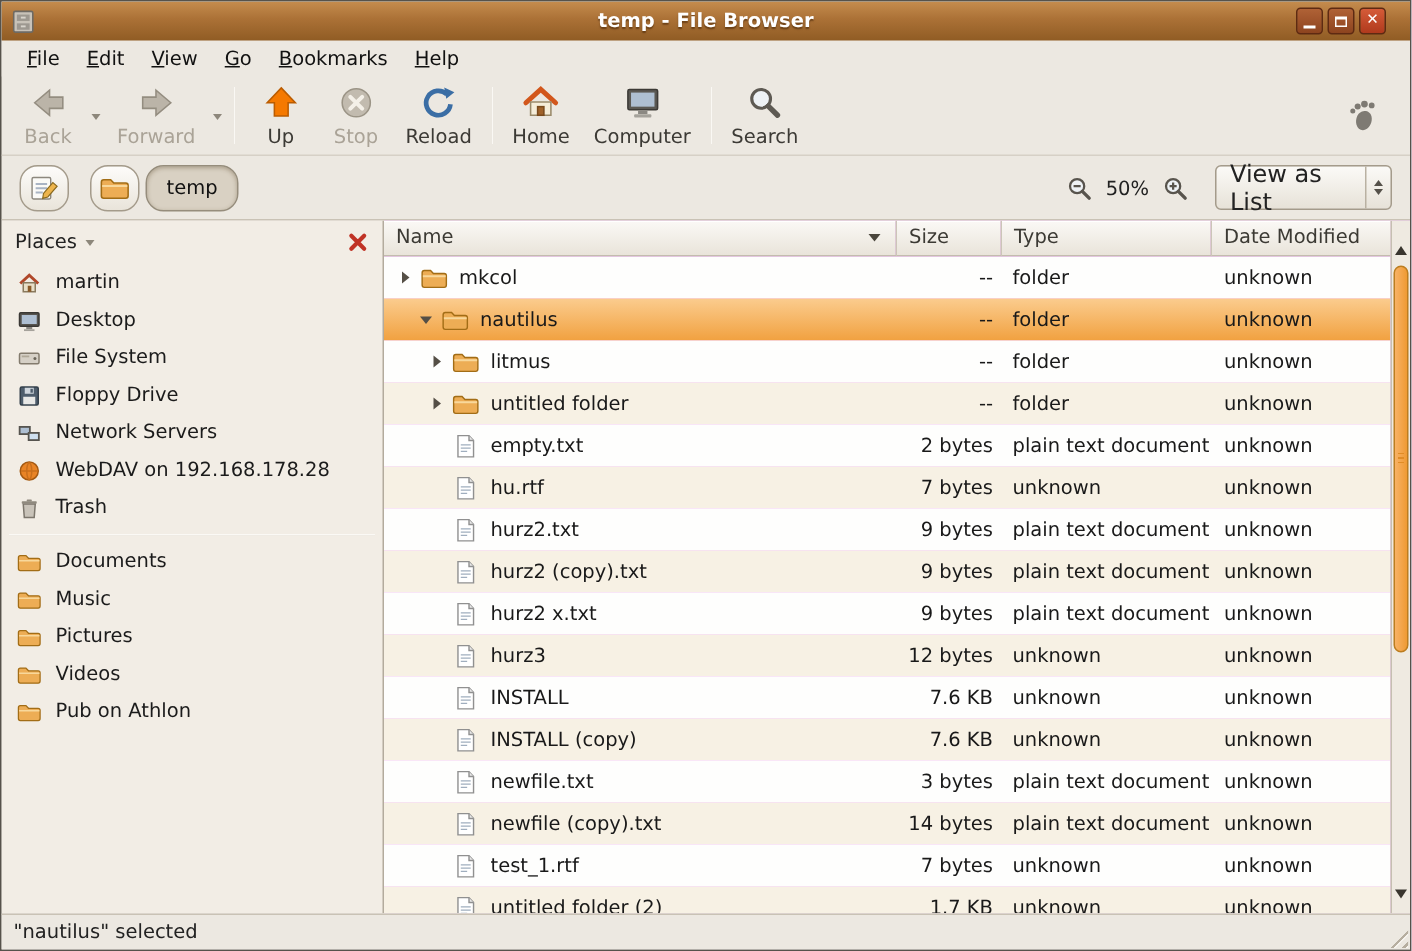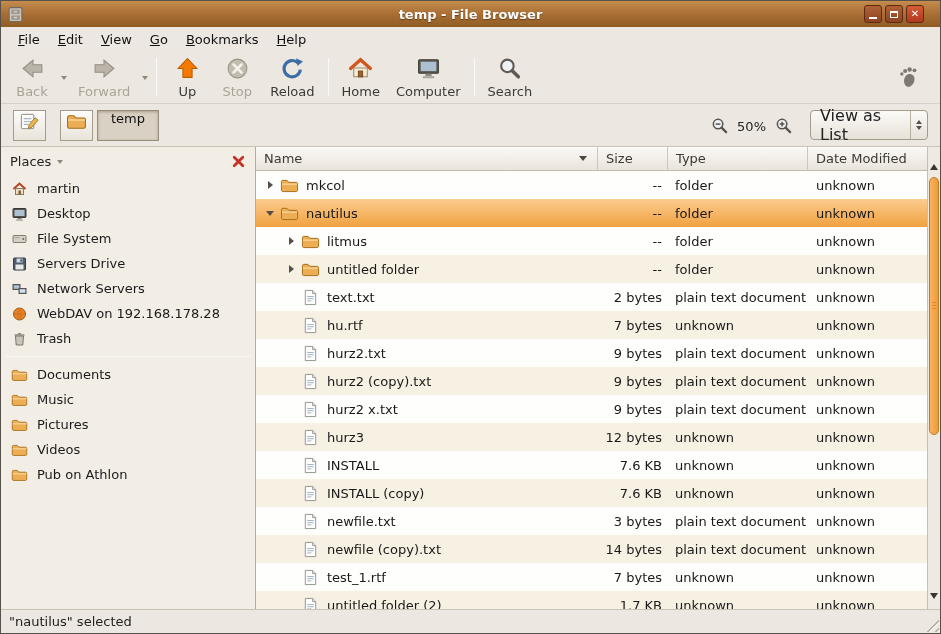--- a/index.html
+++ b/index.html
@@ -34,21 +34,21 @@
   .tb-btn.disabled .tb-label { color:#aaa397; }
   .tb-dd { width:13px; height:48px; display:flex; align-items:flex-end; justify-content:center; padding-bottom:21px; }
   .tri-down { width:0; height:0; border-left:3.5px solid transparent; border-right:3.5px solid transparent; border-top:4px solid #8d877b; }
   .tb-sep { width:1px; height:38px; background:#cfc8bc; border-right:1px solid #faf8f4; margin:0 5px; }
   .tb-spacer { flex:1; }
   .tb-logo { width:27px; height:27px; margin-right:12px; display:inline-flex; }
   .tb-logo svg { width:100%; height:100%; }
 
   
   .locationbar { height:42px; flex:0 0 42px; display:flex; align-items:center; padding:0 12px; }
-  .lb-btn { height:31px; min-width:31px; border:1px solid #a49b8b; border-radius:0; background:linear-gradient(#fdfcfa,#e9e4da); display:inline-flex; align-items:flex-start; justify-content:center; padding:0 5px; }
+  .lb-btn { height:31px; min-width:31px; border:1px solid #a49b8b; border-radius:12px; background:linear-gradient(#fdfcfa,#e9e4da); display:inline-flex; align-items:center; justify-content:center; padding:0 5px; }
   .lb-btn .icon { display:inline-flex; }
   .lb-btn svg { width:21px; height:21px; }
   .lb-edit { margin-right:14px; }
   .lb-root { margin-right:4px; }
   .lb-current { padding:0 13px; font-size:13px; color:#111; background:#d9d1c3; box-shadow:inset 0 1px 3px rgba(80,60,30,.35); border-color:#968d7c; }
   .zoom-group { margin-left:auto; display:flex; align-items:flex-end; gap:9px; }
   .zoom-icon { width:17px; height:17px; display:inline-flex; }
   .zoom-icon svg { width:100%; height:100%; }
   .zoom-level { font-size:13px; color:#222; }
   .view-select { margin-left:18px; width:118px; height:30px; border:1px solid #a49b8b; border-radius:4px; background:linear-gradient(#fbfaf7,#e7e2d8); display:flex; align-items:center; font-size:16px; color:#222; }
@@ -336,21 +336,21 @@
           </div>
           <div class="side-item">
             <span class="icon">
               <svg viewBox="0 0 16 16">
                 <rect x="2" y="2" width="12" height="12" rx="1" fill="#4e5d6c" stroke="#333f4a"></rect>
                 <rect x="5" y="2.5" width="6" height="4" fill="#cfd6dd"></rect>
                 <rect x="8.8" y="3.2" width="1.6" height="2.6" fill="#4e5d6c"></rect>
                 <rect x="4" y="8.5" width="8" height="5" fill="#e8e8e6"></rect>
               </svg>
             </span>
-            <span>Servers Drive</span>
+            <span>Floppy Drive</span>
           </div>
           <div class="side-item">
             <span class="icon">
               <svg viewBox="0 0 16 16">
                 <rect x="1" y="3" width="8" height="6" fill="#56544f"></rect>
                 <rect x="2.2" y="4.2" width="5.6" height="3.6" fill="#aebfd2"></rect>
                 <rect x="7" y="7" width="8" height="6" fill="#56544f"></rect>
                 <rect x="8.2" y="8.2" width="5.6" height="3.6" fill="#cfe0f0"></rect>
               </svg>
             </span>
@@ -452,21 +452,21 @@
                   <path d="M2 6.6h16" stroke="#f8d89b" stroke-width="1.3"></path>
                 </svg>
               </span>
               <span class="fname">mkcol</span>
             </div>
             <div class="cell-size">--</div>
             <div class="cell-type">folder</div>
             <div class="cell-date">unknown</div>
           </div>
           <div class="row selected">
-            <div class="cell-name" style="padding-left:6px">
+            <div class="cell-name" style="padding-left:20px">
               <span class="exp-box">
                 <span class="tri-expanded"></span>
               </span>
               <span class="icon">
                 <svg viewBox="0 0 20 16">
                   <path d="M1.5 4.2c0-1 .5-1.6 1.5-1.6h4.4l2 2.1h7.6c1 0 1.5.6 1.5 1.6v6.5c0 1-.5 1.6-1.5 1.6H3c-1 0-1.5-.6-1.5-1.6Z" fill="#edad55" stroke="#a26d16"></path>
                   <path d="M2 6.6h16" stroke="#f8d89b" stroke-width="1.3"></path>
                 </svg>
               </span>
               <span class="fname">nautilus</span>
@@ -514,21 +514,21 @@
               <span class="exp-box"></span>
               <span class="icon">
                 <svg viewBox="0 0 16 18">
                   <path d="M2.5 1.5h7.8l3.2 3.4v11.6H2.5Z" fill="#ffffff" stroke="#909090"></path>
                   <path d="M10.3 1.5v3.4h3.2" fill="#e9e9e9" stroke="#909090"></path>
                   <g stroke="#a0aebe" stroke-width="1" fill="none">
                     <path d="M4.5 8h7M4.5 10.3h7M4.5 12.6h4.5"></path>
                   </g>
                 </svg>
               </span>
-              <span class="fname">text.txt</span>
+              <span class="fname">empty.txt</span>
             </div>
             <div class="cell-size">2 bytes</div>
             <div class="cell-type">plain text document</div>
             <div class="cell-date">unknown</div>
           </div>
           <div class="row">
             <div class="cell-name" style="padding-left:27px">
               <span class="exp-box"></span>
               <span class="icon">
                 <svg viewBox="0 0 16 18">

